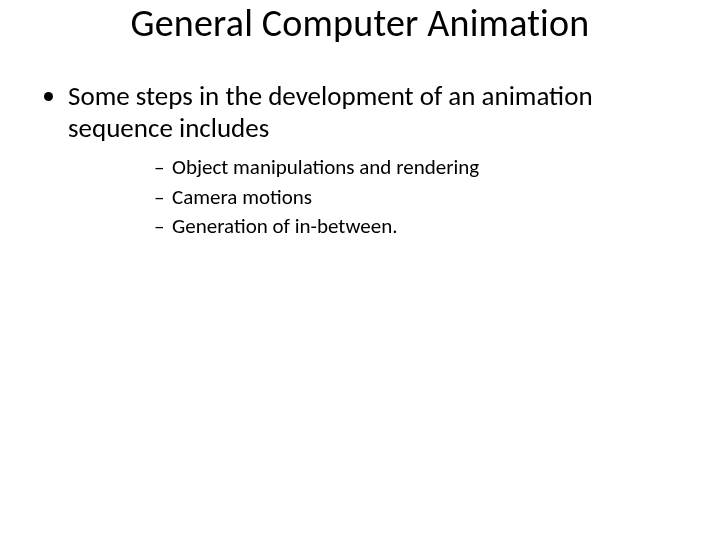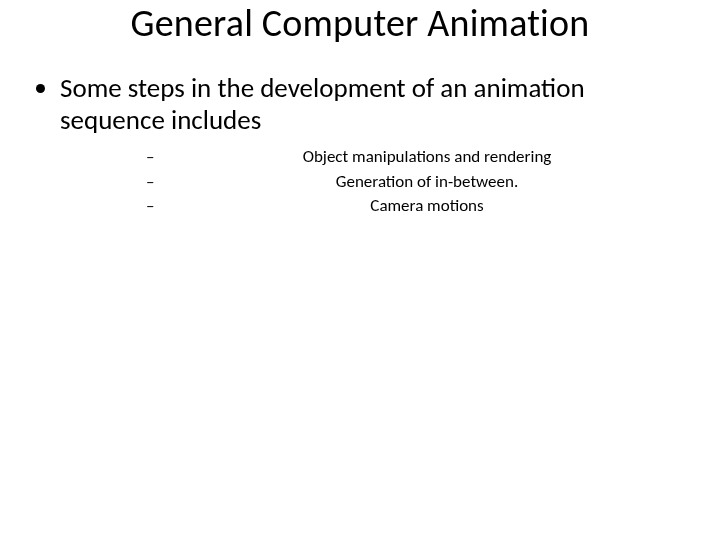--- a/index.html
+++ b/index.html
@@ -25,33 +25,32 @@
     padding-top: 2px;
     letter-spacing: 0.2px;
   }
   .body {
     padding: 26px 30px 0 30px;
     font-size: 27px;
     line-height: 1.2;
   }
   ul.level1 {
     list-style: disc;
-    margin: 0;
+    margin: 8px;
     padding-left: 30px;
   }
   ul.level1 > li {
     margin-bottom: 6px;
   }
   ul.level2 {
     list-style: none;
     margin: 10px 0 0 0;
     padding-left: 90px;
-    font-size: 17px;
+    font-size: 21px;
     line-height: 1.3;
-    text-align: center;
   }
   ul.level2 > li {
     position: relative;
     padding-left: 14px;
     margin-bottom: 2px;
   }
   ul.level2 > li::before {
     content: "–";
     position: absolute;
     left: -4px;
@@ -63,19 +62,19 @@
 <div class="slide">
   <div class="title">
     <span>General Computer Animation</span><br>
   </div>
   <div class="body">
     <ul class="level1">
       <li>
         <span>Some steps in the development of an animation sequence includes</span>
         <ul class="level2">
           <li><span>Object manipulations and rendering</span></li>
+          <li><span>Camera motions</span></li>
           <li><span>Generation of in-between.</span></li>
-          <li><span>Camera motions</span></li>
         </ul>
       </li>
     </ul>
   </div>
 </div>
 
 </body></html>

